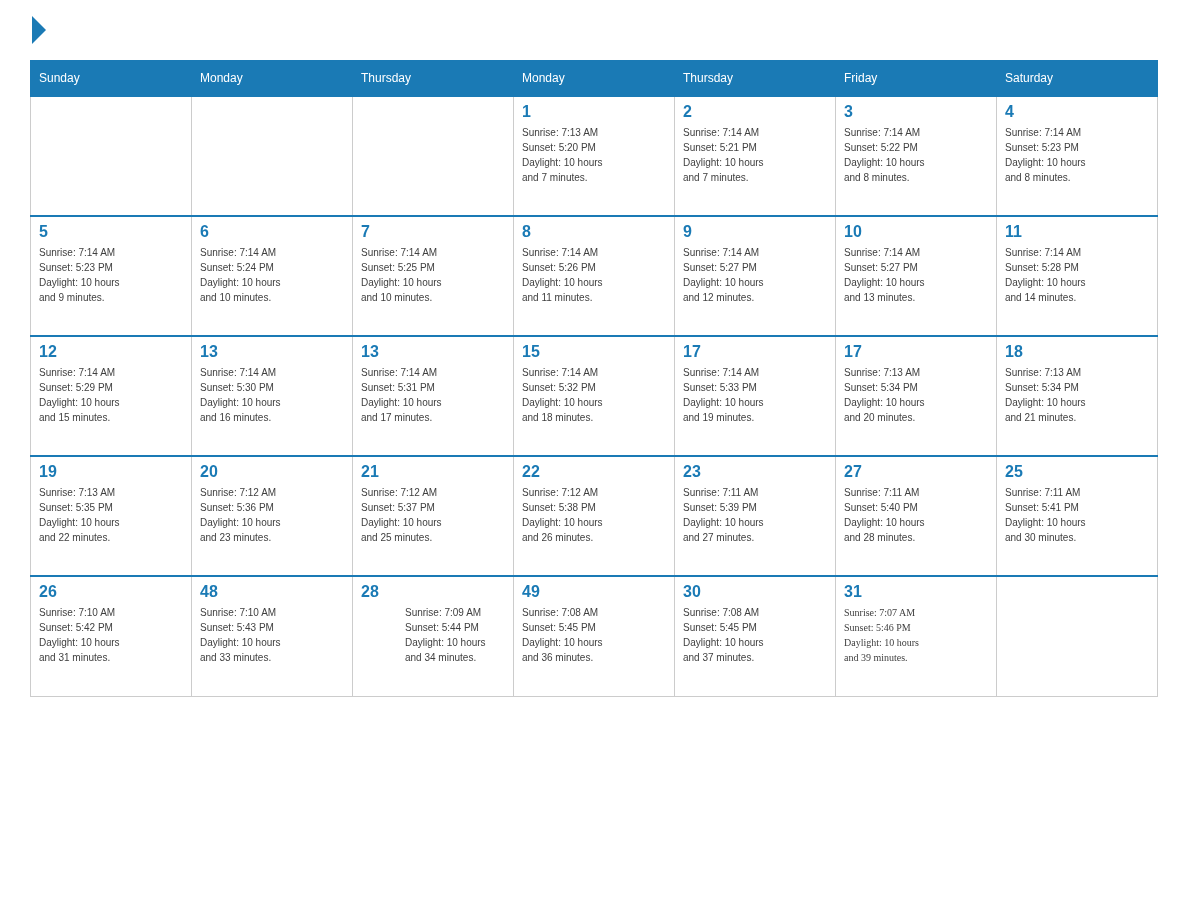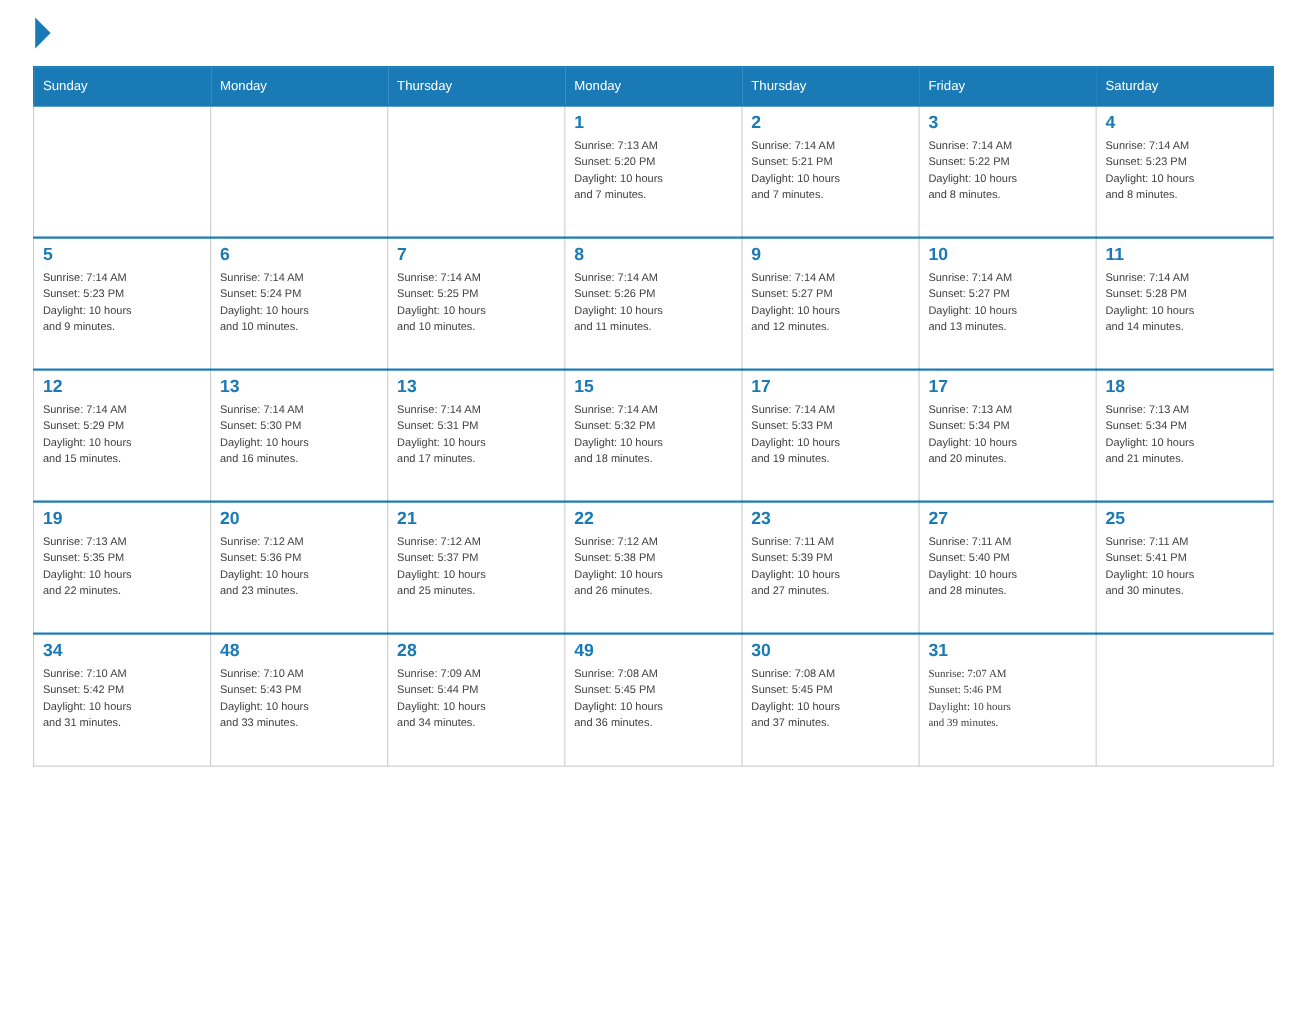--- a/index.html
+++ b/index.html
@@ -314,36 +314,36 @@
         <td>
           <span class="day-number">25</span>
           <div class="day-info" style="white-space: pre-line;">Sunrise: 7:11 AM
 Sunset: 5:41 PM
 Daylight: 10 hours
 and 30 minutes.</div>
         </td>
       </tr>
       <tr>
         <td>
-          <span class="day-number">34</span>
+          <span class="day-number">26</span>
           <div class="day-info" style="white-space: pre-line;">Sunrise: 7:10 AM
 Sunset: 5:42 PM
 Daylight: 10 hours
 and 31 minutes.</div>
         </td>
         <td>
           <span class="day-number">48</span>
           <div class="day-info" style="white-space: pre-line;">Sunrise: 7:10 AM
 Sunset: 5:43 PM
 Daylight: 10 hours
 and 33 minutes.</div>
         </td>
         <td>
           <span class="day-number">28</span>
-          <div class="day-info" style="white-space: pre-line;">Sunrise: 7:09 AM
+          <div class="day-info" style="white-space: pre-line; margin-left: 44px;">Sunrise: 7:09 AM
 Sunset: 5:44 PM
 Daylight: 10 hours
 and 34 minutes.</div>
         </td>
         <td>
           <span class="day-number">49</span>
           <div class="day-info" style="white-space: pre-line;">Sunrise: 7:08 AM
 Sunset: 5:45 PM
 Daylight: 10 hours
 and 36 minutes.</div>

